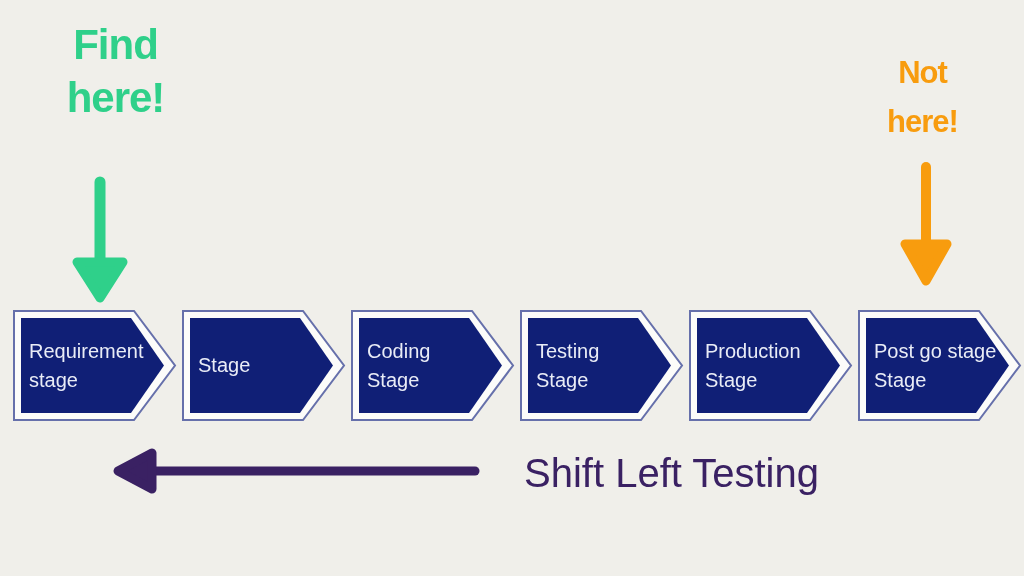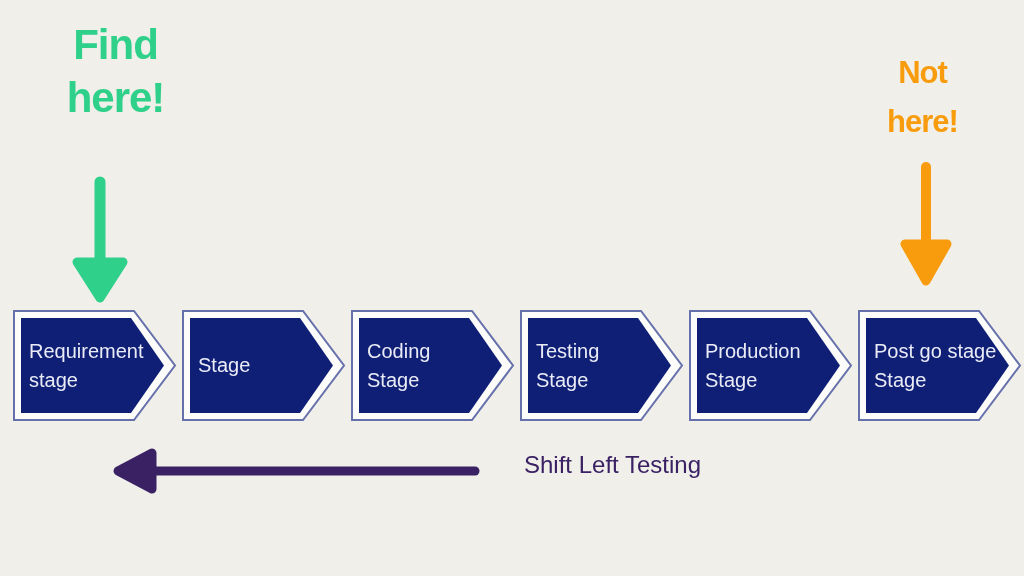--- a/index.html
+++ b/index.html
@@ -62,21 +62,21 @@
     font-size: 20px;
     line-height: 1.42;
   }
   .stage-line { display: block; white-space: nowrap; }
   .shift-label {
     position: absolute;
     left: 524px;
     top: 451px;
     width: 280px;
     color: #3a2163;
-    font-size: 24px;
+    font-size: 40px;
     font-weight: 500;
     letter-spacing: 0px;
     white-space: nowrap;
   }
 </style>
 </head>
 <body>
 
 <div class="canvas">
 

